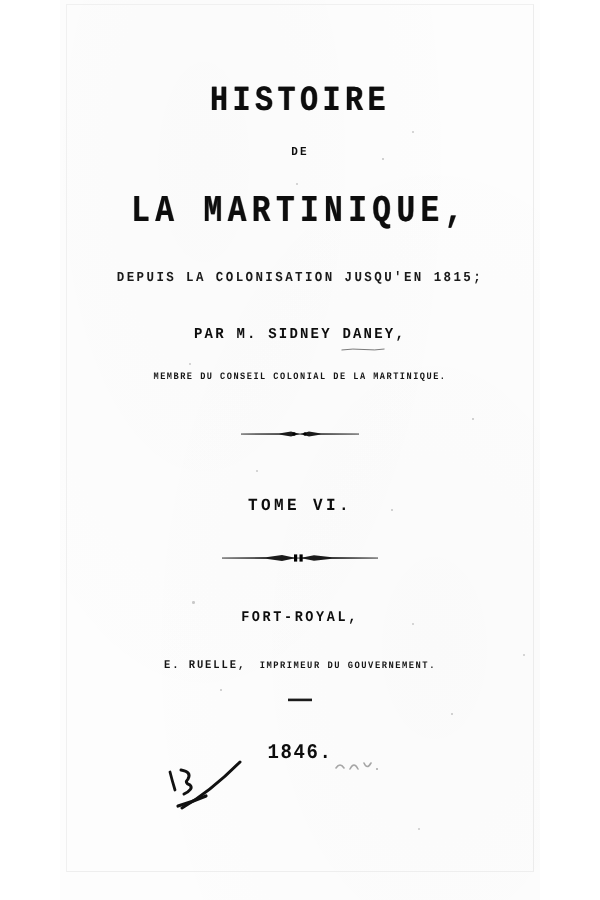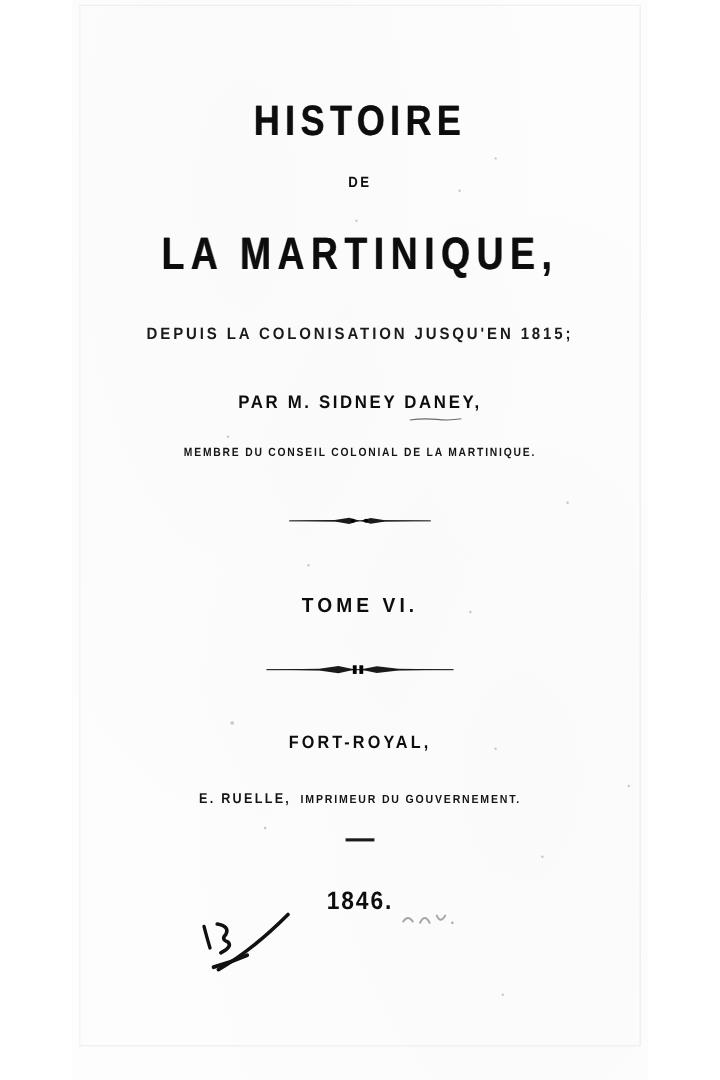--- a/index.html
+++ b/index.html
@@ -10,21 +10,21 @@
   }
 
   
   .scan-page {
     position: relative;
     width: 480px;
     height: 900px;
     margin: 0 auto;
     background: #fdfdfd;
     overflow: hidden;
-    font-family: Liberation Sans, sans-serif;
+    font-family: Liberation Mono, monospace;
     color: #111111;
     box-sizing: border-box;
   }
 
   
   .page-edge {
     position: absolute;
     left: 6px;
     top: 4px;
     right: 6px;

